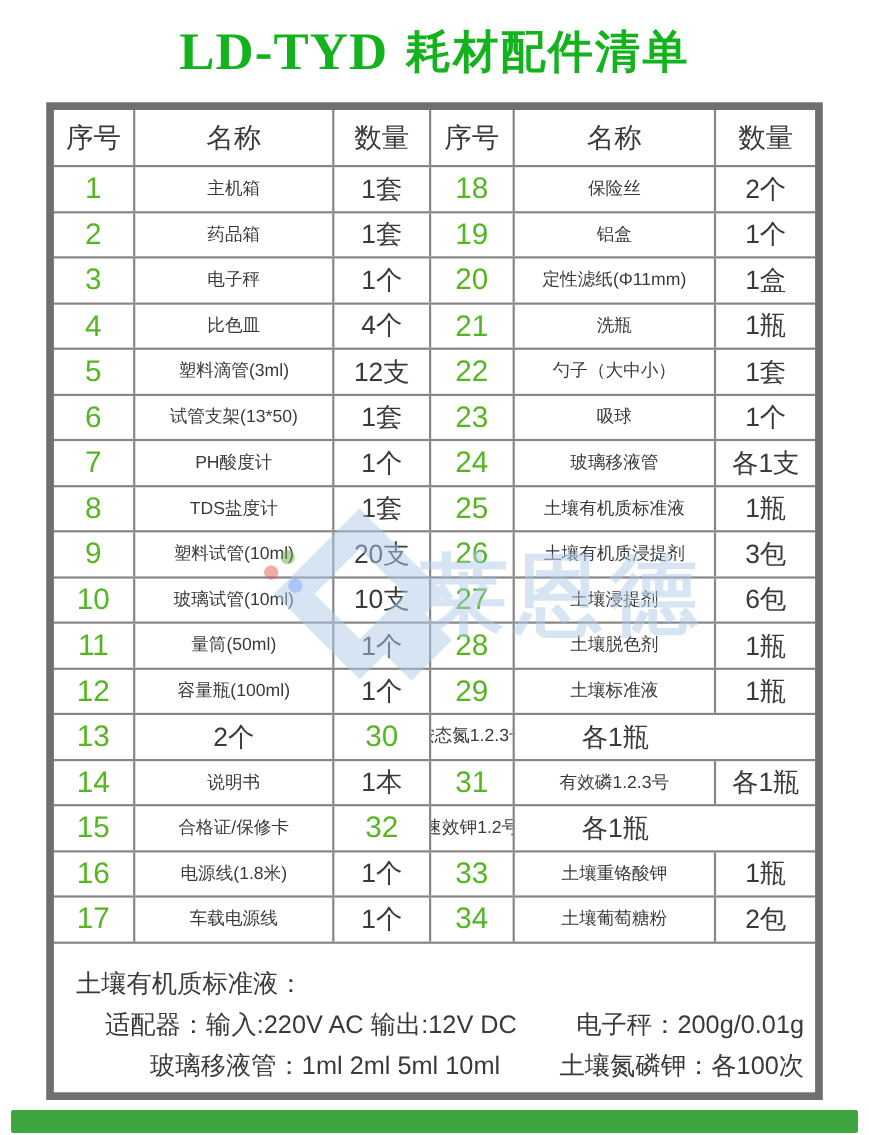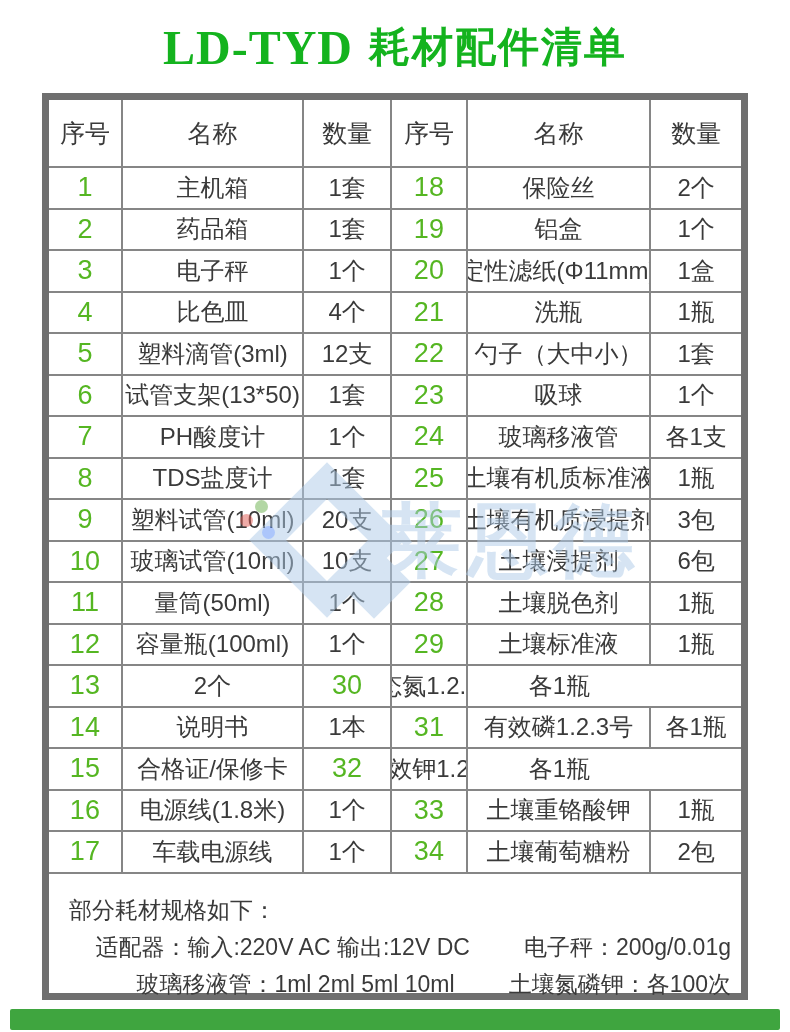--- a/index.html
+++ b/index.html
@@ -37,33 +37,33 @@
     position:absolute;
     left:42px;top:93px;width:706px;height:907px;
     border:7px solid var(--border-gray);
     background:transparent;
   }
   .grid-row{
     display:grid;
     grid-template-columns:74fr 182fr 88fr 76fr 184fr 90fr;
     border-bottom:2px solid var(--grid-gray);
   }
-  .grid-row.header{height:68px;}
+  .grid-row.header{height:52px;}
   .grid-row.data{height:41.5px;}
   .cell{
     display:flex;align-items:center;justify-content:center;
     border-right:2px solid var(--grid-gray);
     font-size:24px;
     white-space:nowrap;
     overflow:hidden;
   }
   .cell:last-child{border-right:none;}
   .header .cell{font-size:25px;}
   .cell.num{color:var(--number-green);font-size:27px;}
-  .cell.name{font-size:24px;}
+  .cell.name{font-size:16px;}
   .cell.qty{font-size:24px;}
   .notes{
     padding:18px 10px 0 20px;
     font-size:23px;
     line-height:37px;
     color:var(--text-dark);
   }
   .notes .pair{display:flex;gap:54px;justify-content:flex-end;}
   .bottom-bar{
     position:absolute;
@@ -243,21 +243,21 @@
       <div class="grid-row data">
         <div class="cell num">17</div>
         <div class="cell name">车载电源线</div>
         <div class="cell qty">1个</div>
         <div class="cell num">34</div>
         <div class="cell name">土壤葡萄糖粉</div>
         <div class="cell qty">2包</div>
       </div>
     </div>
   <div class="notes">
-    <div>部分耗材规格如下：</div>
+    <div>土壤有机质标准液：</div>
     <div class="pair">
       <span>适配器：输入:220V AC  输出:12V DC</span>
       <span>电子秤：200g/0.01g</span>
     </div>
     <div class="pair">
       <span>玻璃移液管：1ml 2ml 5ml 10ml</span>
       <span>土壤氮磷钾：各100次</span>
     </div>
   </div>
 </div>

